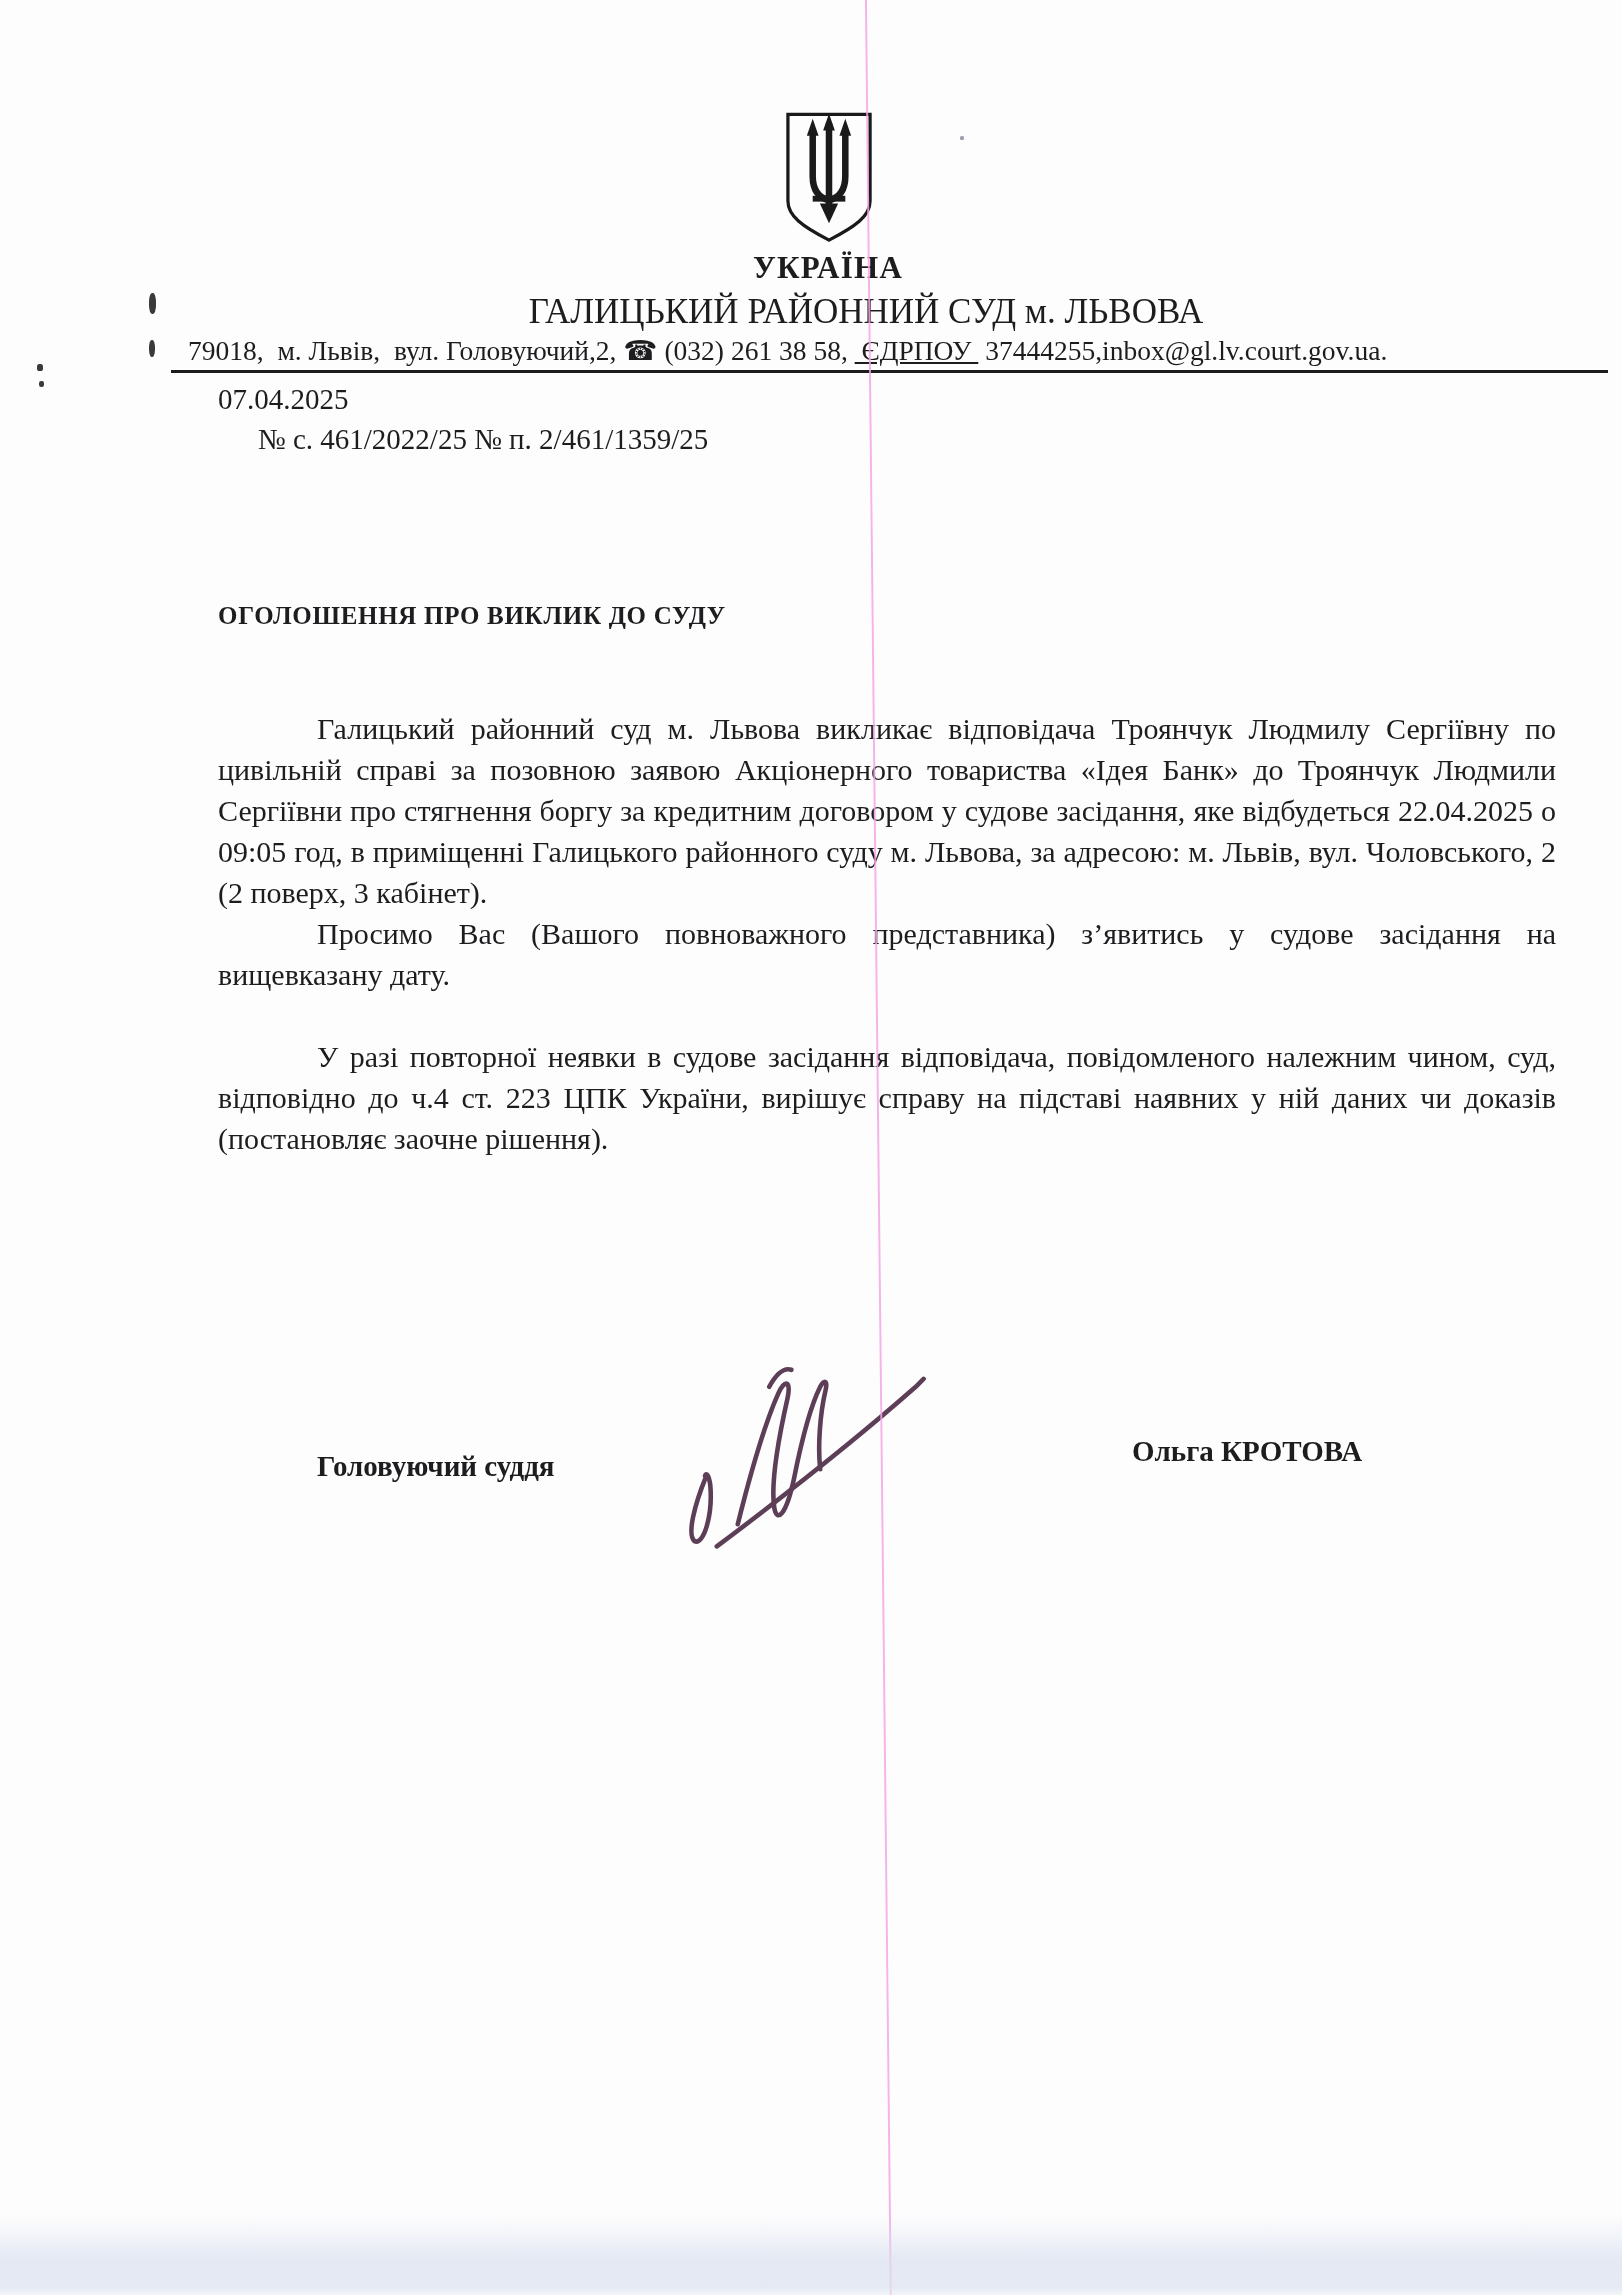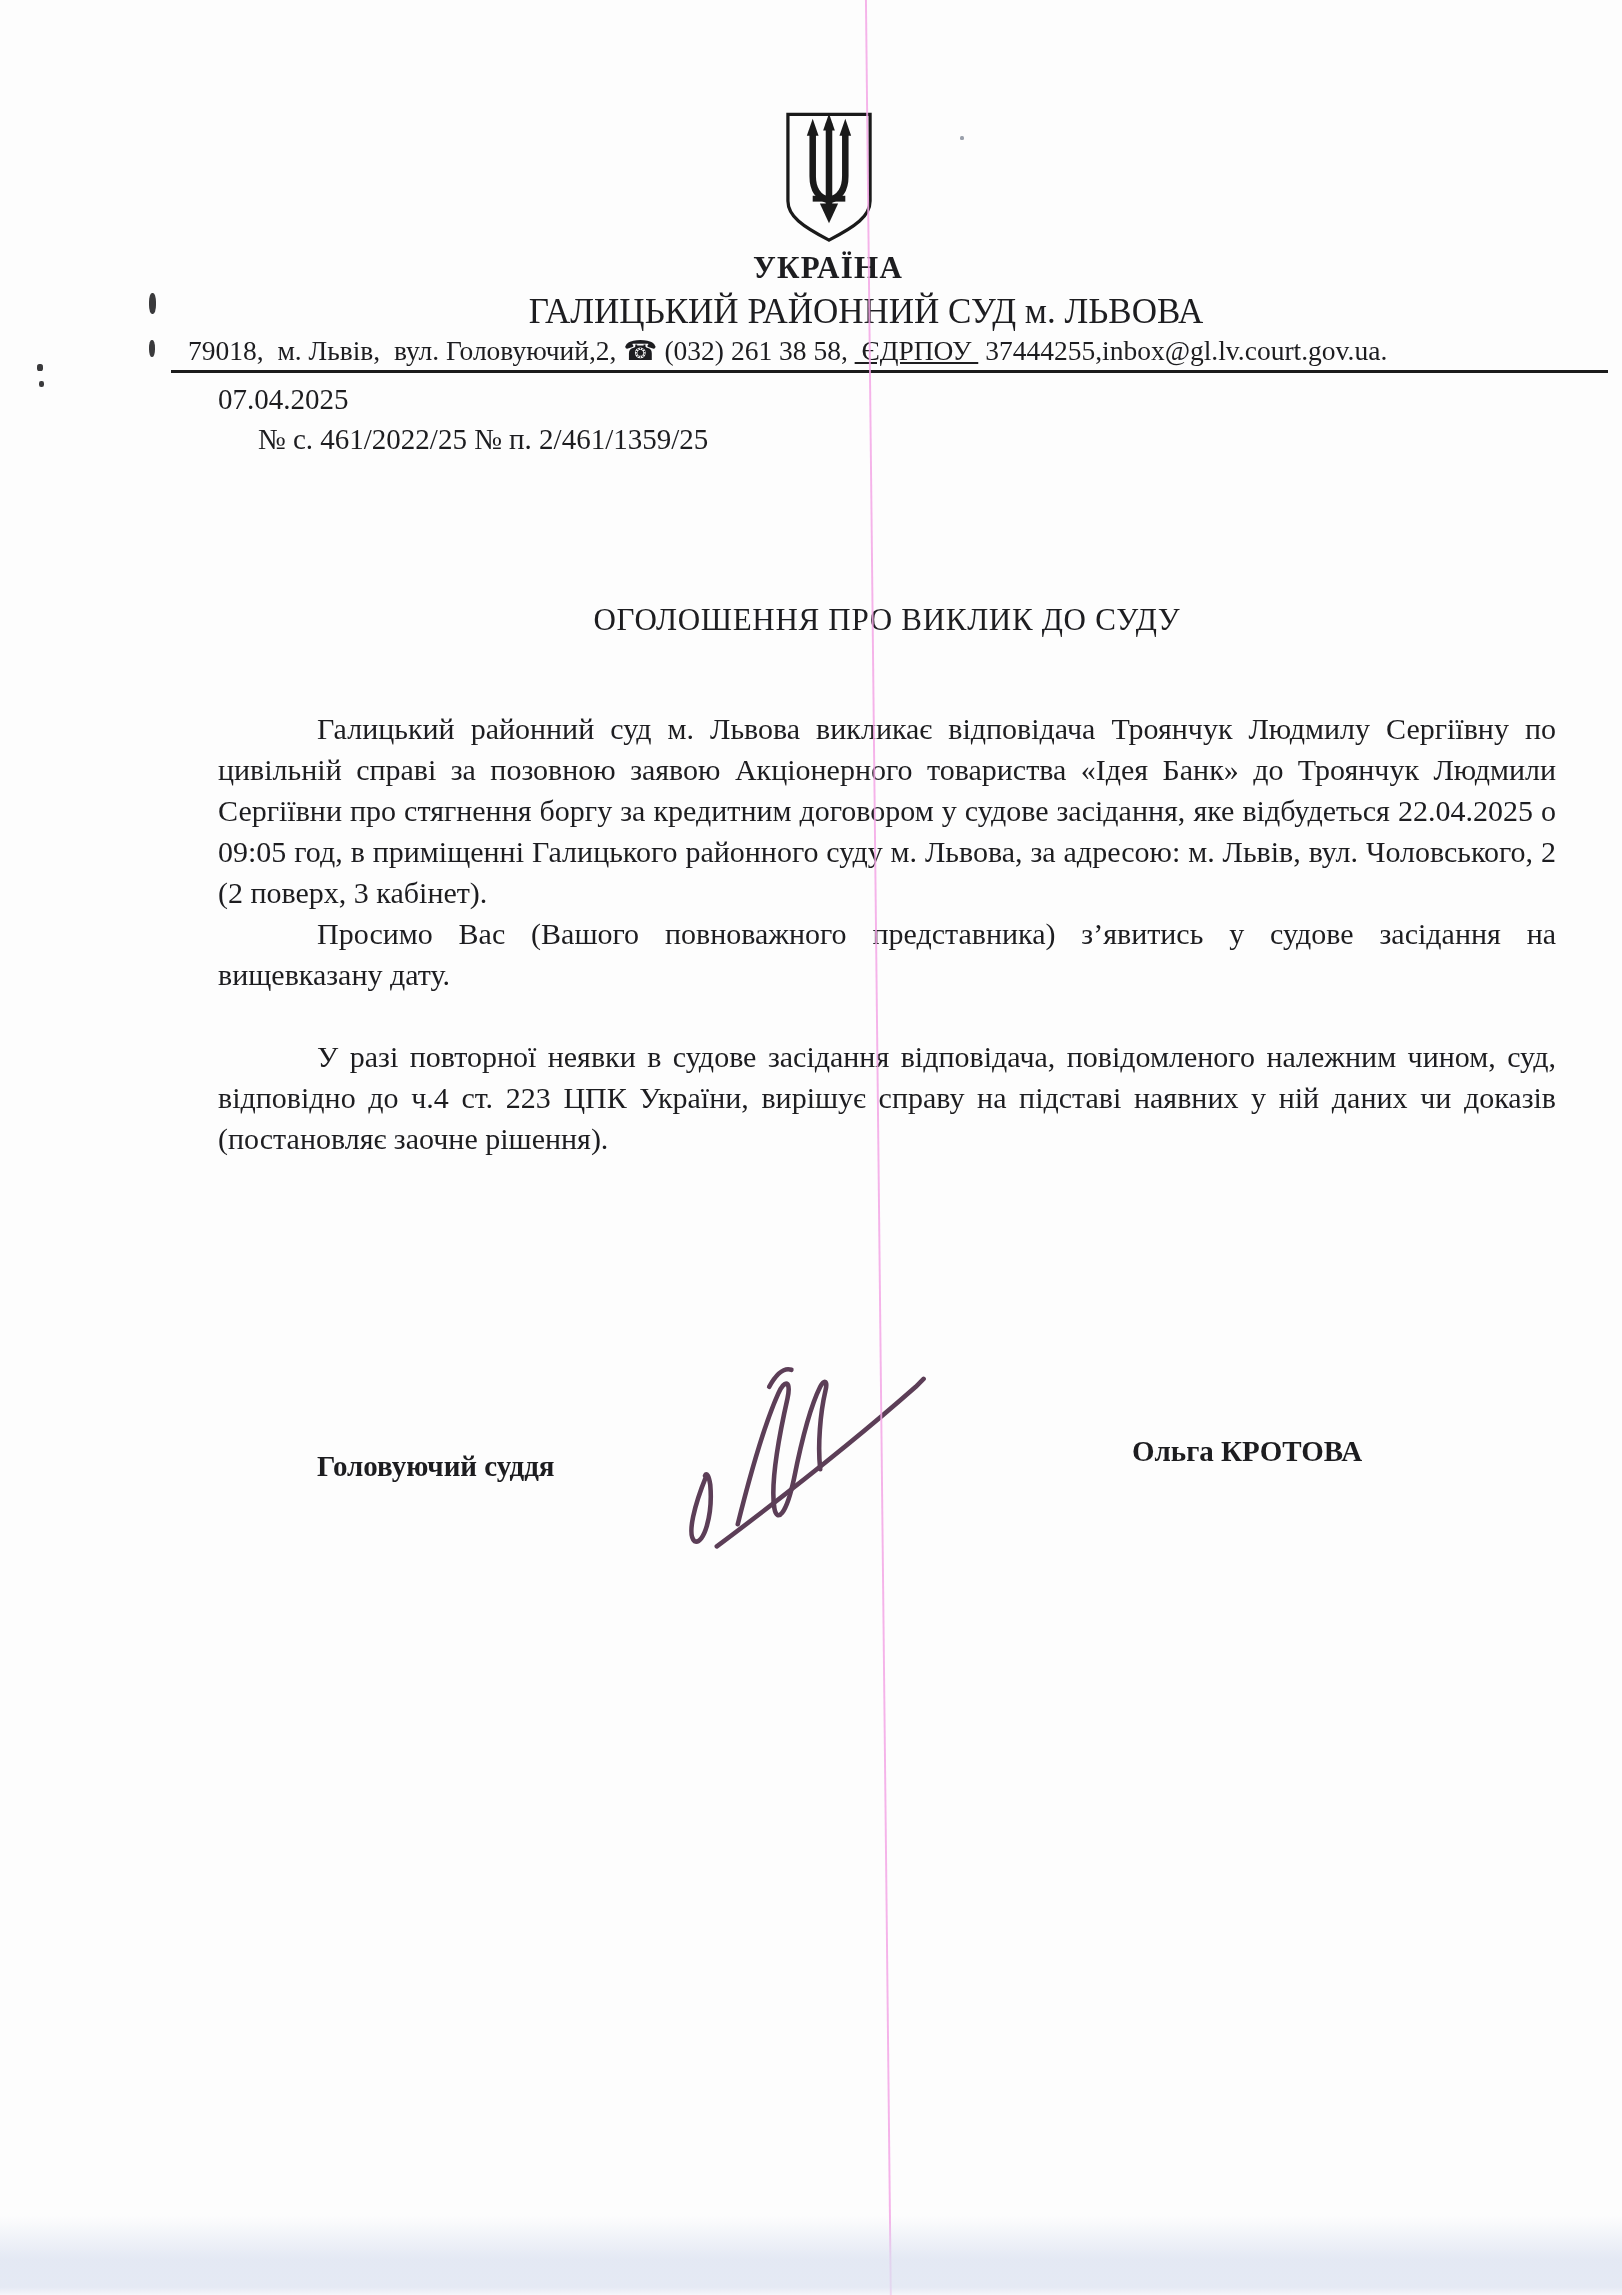--- a/index.html
+++ b/index.html
@@ -11,21 +11,21 @@
   }
   .abs{position:absolute;}
   .center-x{transform:translateX(-50%);white-space:nowrap;}
   .country{top:250px;left:828px;font-size:31px;font-weight:bold;letter-spacing:1.3px;}
   .court-name{top:292px;left:866px;font-size:35px;font-weight:normal;}
   .address{top:334px;left:188px;font-size:27.5px;white-space:pre;}
   .address .underlined{text-decoration:underline;}
   .header-rule{top:370px;left:171px;width:1437px;height:3.3px;background:#1c1c1c;}
   .doc-date{top:383px;left:218px;font-size:29px;}
   .case-no{top:423px;left:218px;font-size:29px;margin-left:40px;}
-  .doc-title{top:602px;left:218px;width:1338px;text-align:center;font-size:31px;font-weight:normal;letter-spacing:0.7px;}
+  .doc-title{top:602px;left:218px;width:1338px;text-align:left;font-size:25px;font-weight:bold;letter-spacing:0.7px;}
   .body-text{
     top:708px;left:218px;width:1338px;
     font-size:30px;line-height:41px;text-align:justify;
   }
   .body-text p{margin:0;text-indent:99px;}
   .body-text p.gap{margin-top:41px;}
   .bold{font-weight:normal;}
   .sig-label{top:1450px;left:317px;font-size:29px;font-weight:bold;}
   .judge-name{top:1435px;left:1084px;font-size:29px;font-weight:bold;margin-left:48px;}
   .sig-svg{top:1346px;left:654px;width:301px;height:236px;}

